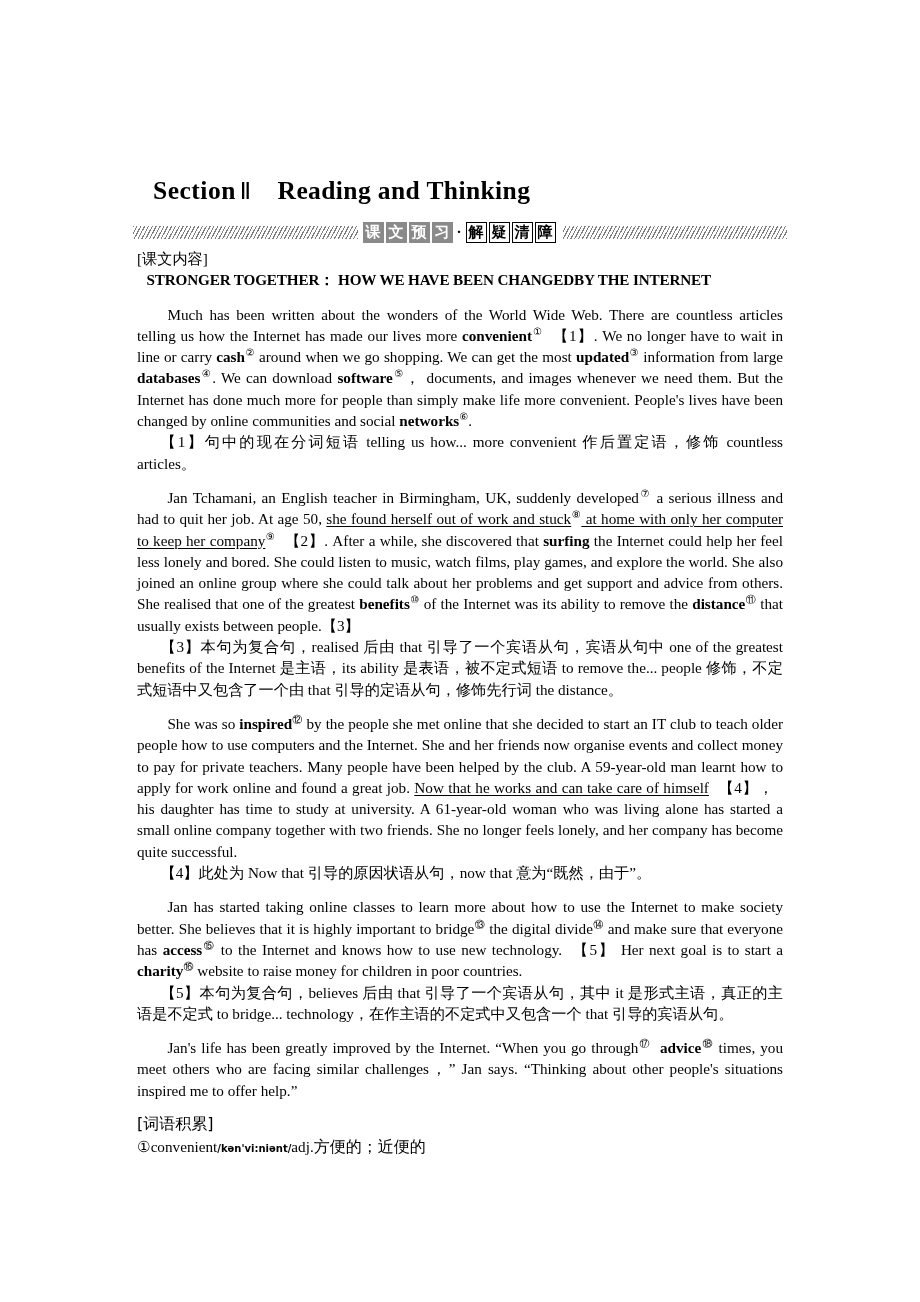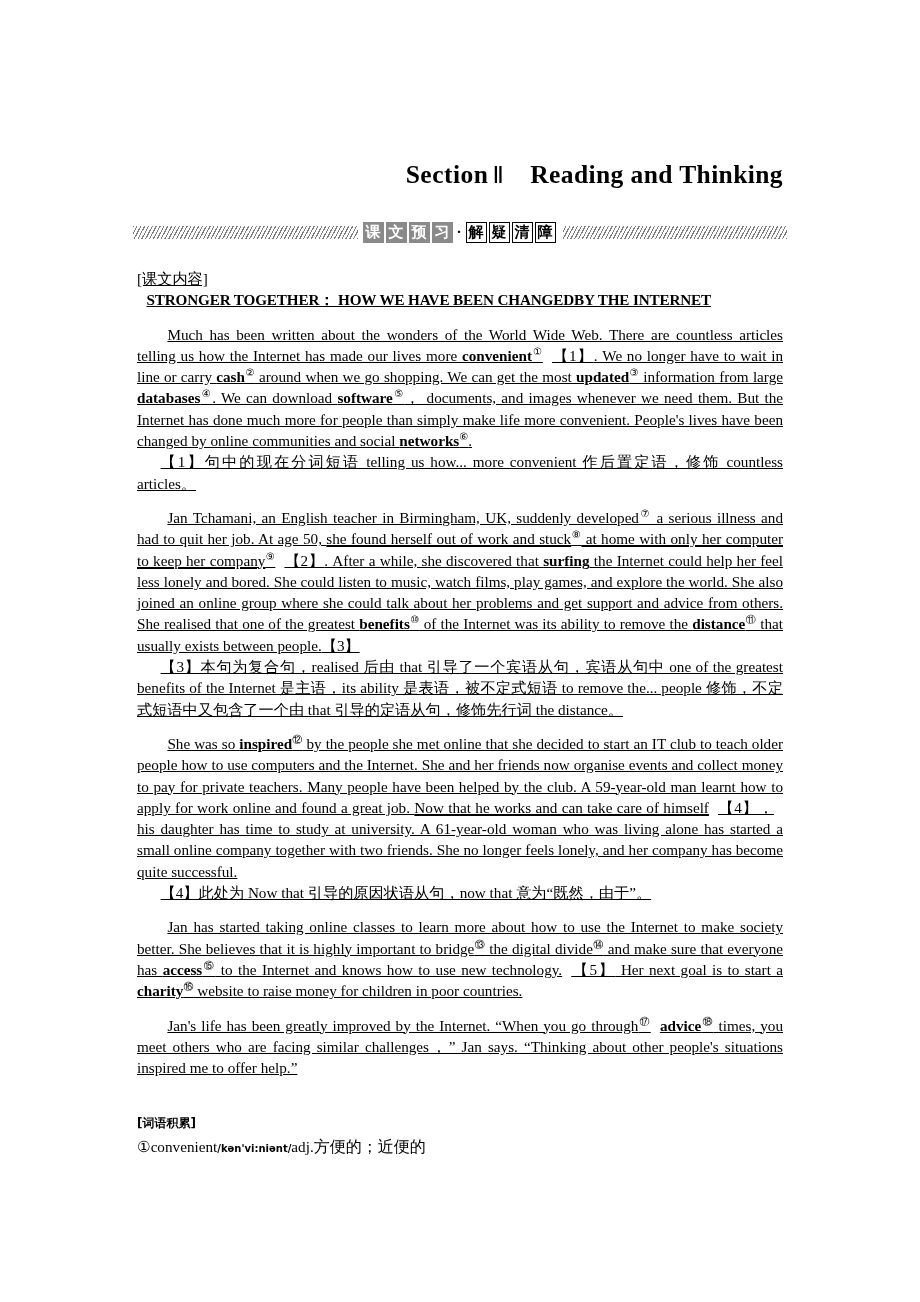--- a/index.html
+++ b/index.html
@@ -19,27 +19,27 @@
   .page {
     position: absolute;
     left: 137px;
     top: 0;
     width: 646px;
     height: 1302px;
   }
 
   
   .section-title {
-    margin: 0;
+    margin: 16px;
     padding: 0;
     position: absolute;
     left: 0;
     top: 160px;
     width: 646px;
-    text-align: right;
+    text-align: left;
     font-size: 25.5px;
     font-weight: bold;
     letter-spacing: 0.4px;
     font-family: "Liberation Serif", "DejaVu Serif", serif;
     white-space: nowrap;
   }
   .section-title .sec-word { letter-spacing: 0.5px; }
   .section-title .roman {
     font-family: "DejaVu Sans", sans-serif;
     font-weight: normal;
@@ -103,23 +103,22 @@
     font-size: 15px;
     font-weight: bold;
     padding: 0 4px 0 2px;
     line-height: 21px;
   }
 
   
   .content {
     position: absolute;
     left: 0;
-    top: 268px;
-    width: 646px;
-    text-decoration: underline;
+    top: 248px;
+    width: 646px;
   }
   p.t {
     margin: 0;
     padding: 0;
     font-size: 15.2px;
     line-height: 21.3px;
     text-align: justify;
     text-justify: inter-word;
     font-family: "Liberation Serif", "DejaVu Serif", serif;
   }
@@ -157,22 +156,21 @@
     width: 646px;
   }
   .vocab p {
     margin: 0;
     padding: 0;
     font-size: 15.2px;
     line-height: 23px;
   }
   .vocab .v-head {
     font-family: "DejaVu Sans", "Liberation Sans", sans-serif;
-    font-size: 12px;
-    font-weight: bold;
+    font-size: 16px;
   }
   .ipa {
     font-family: "DejaVu Sans", "Liberation Sans", sans-serif;
     font-size: 10px;
     font-weight: bold;
   }
   .pos {
   }
 </style>
 </head>
@@ -214,20 +212,21 @@
 
 
     <p class="t indent-cn cn">【3】本句为复合句，realised 后由 that 引导了一个宾语从句，宾语从句中 one of the greatest benefits of the Internet 是主语，its ability 是表语，被不定式短语 to remove the... people 修饰，不定式短语中又包含了一个由 that 引导的定语从句，修饰先行词 the distance。</p>
 
     <p class="t indent"><span>She was so </span><b>inspired</b><sup>⑫</sup><span> by the people she met online that she decided to start an IT club to teach older people how to use computers and the Internet. She and her friends now organise events and collect money to pay for private teachers. Many people have been helped by the club. A 59-year-old man learnt how to apply for work online and found a great job. </span><u>Now that he works and can take care of himself</u><span class="sp"></span><span class="bracket-label">【4】，</span><span class="sp"></span><span> his daughter has time to study at university. A 61-year-old woman who was living alone has started a small online company together with two friends. She no longer feels lonely, and her company has become quite successful.</span></p>
 
     <p class="t indent-cn cn">【4】此处为 Now that 引导的原因状语从句，now that 意为“既然，由于”。</p>
 
     <p class="t indent"><span>Jan has started taking online classes to learn more about how to use the Internet to make society better. She believes that it is highly important to bridge</span><sup>⑬</sup><span> the digital divide</span><sup>⑭</sup><span> and make sure that everyone has </span><b>access</b><sup>⑮</sup><span> to the Internet and knows how to use new technology.</span><span class="sp"></span><span class="bracket-label">【5】</span><span> Her next goal is to start a </span><b>charity</b><sup>⑯</sup><span> website to raise money for children in poor countries.</span></p>
 
+    <p class="t indent-cn cn">【5】本句为复合句，believes 后由 that 引导了一个宾语从句，其中 it 是形式主语，真正的主语是不定式 to bridge... technology，在作主语的不定式中又包含一个 that 引导的宾语从句。</p>
 
     <p class="t indent"><span>Jan's life has been greatly improved by the Internet. “When you go through</span><sup>⑰</sup><span class="sp"></span><b>advice</b><sup>⑱</sup><span> times, you meet others who are facing similar challenges，” Jan says. “Thinking about other people's situations inspired me to offer help.”</span></p>
 
   </div>
 
   <div class="vocab">
     <p class="v-head">[词语积累]</p>
     <p><span>①</span><span>convenient</span><span class="ipa">/kən'vi:niənt/</span><span class="pos">adj.</span><span class="cn">方便的；近便的</span></p>
   </div>
 

